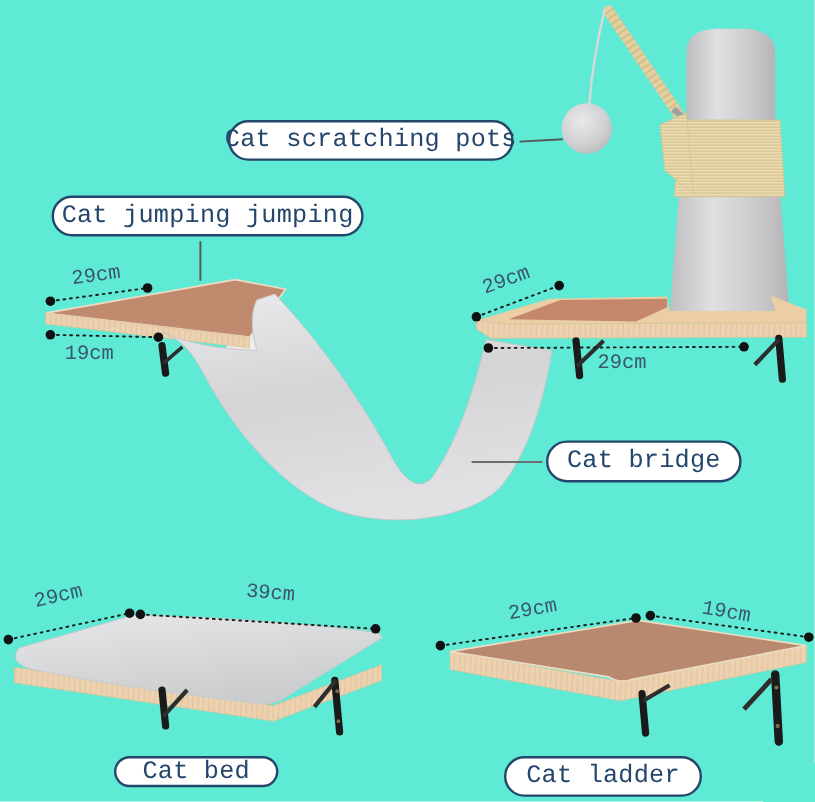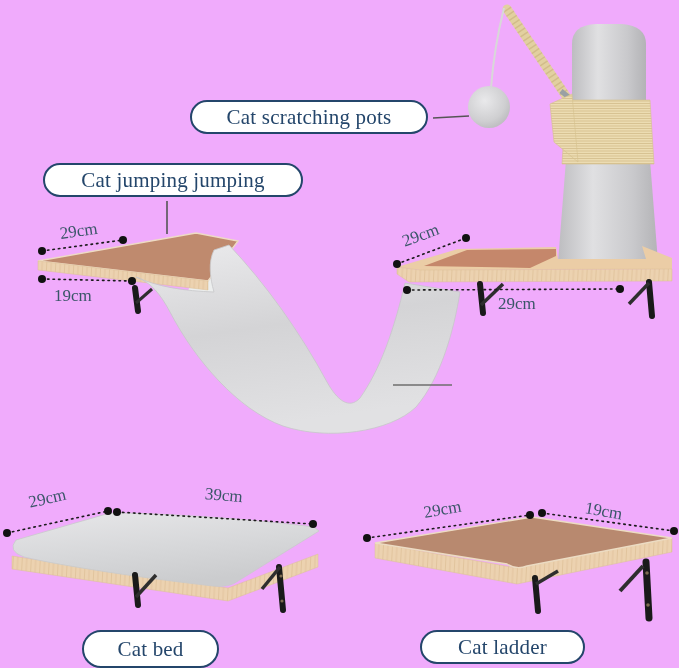--- a/index.html
+++ b/index.html
@@ -1,17 +1,17 @@
 <!DOCTYPE html>
 <html><head>
 <meta charset="utf-8">
 <style>
   html,body{margin:0;padding:0;background:#fff;}
-  .stage{position:relative;width:679px;height:668px;background:#f0abfc;overflow:hidden;
-         font-family:Liberation Serif, serif;}
+  .stage{position:relative;width:679px;height:668px;background:#5eead4;overflow:hidden;
+         font-family:Liberation Mono, monospace;}
   .illu{position:absolute;left:0;top:0;}
   .pill{position:absolute;display:flex;align-items:center;justify-content:center;
         border:2px solid #24466b;border-radius:22px;color:#24466b;background:#fff;
         font-size:21px;letter-spacing:.2px;white-space:nowrap;box-sizing:border-box;}
   .dim{position:absolute;color:#3a5668;font-size:17px;white-space:nowrap;
        transform-origin:left center;}
 </style>
 </head>
 <body>
 
@@ -164,21 +164,24 @@
     <line x1="393" y1="385" x2="452" y2="385" stroke="#6e6e6e"></line>
   </g>
 </svg>
 
 <div class="pill" style="left:190px;top:100px;width:238px;height:34px;">
   <span>Cat scratching pots</span>
 </div>
 <div class="pill" style="left:43px;top:163px;width:260px;height:34px;">
   <span>Cat jumping jumping</span>
 </div>
-<div class="pill" style="left:82px;top:630px;width:137px;height:38px;">
+<div class="pill" style="left:455px;top:367px;width:163px;height:35px;">
+  <span>Cat bridge</span>
+</div>
+<div class="pill" style="left:95px;top:630px;width:137px;height:26px;">
   <span>Cat bed</span>
 </div>
 <div class="pill" style="left:420px;top:630px;width:165px;height:34px;">
   <span>Cat ladder</span>
 </div>
 
 <div class="dim" style="left:60px;top:224px;transform:rotate(-8deg);">29cm</div>
 <div class="dim" style="left:54px;top:286px;">19cm</div>
 <div class="dim" style="left:403px;top:232px;transform:rotate(-20deg);">29cm</div>
 <div class="dim" style="left:498px;top:294px;">29cm</div>

